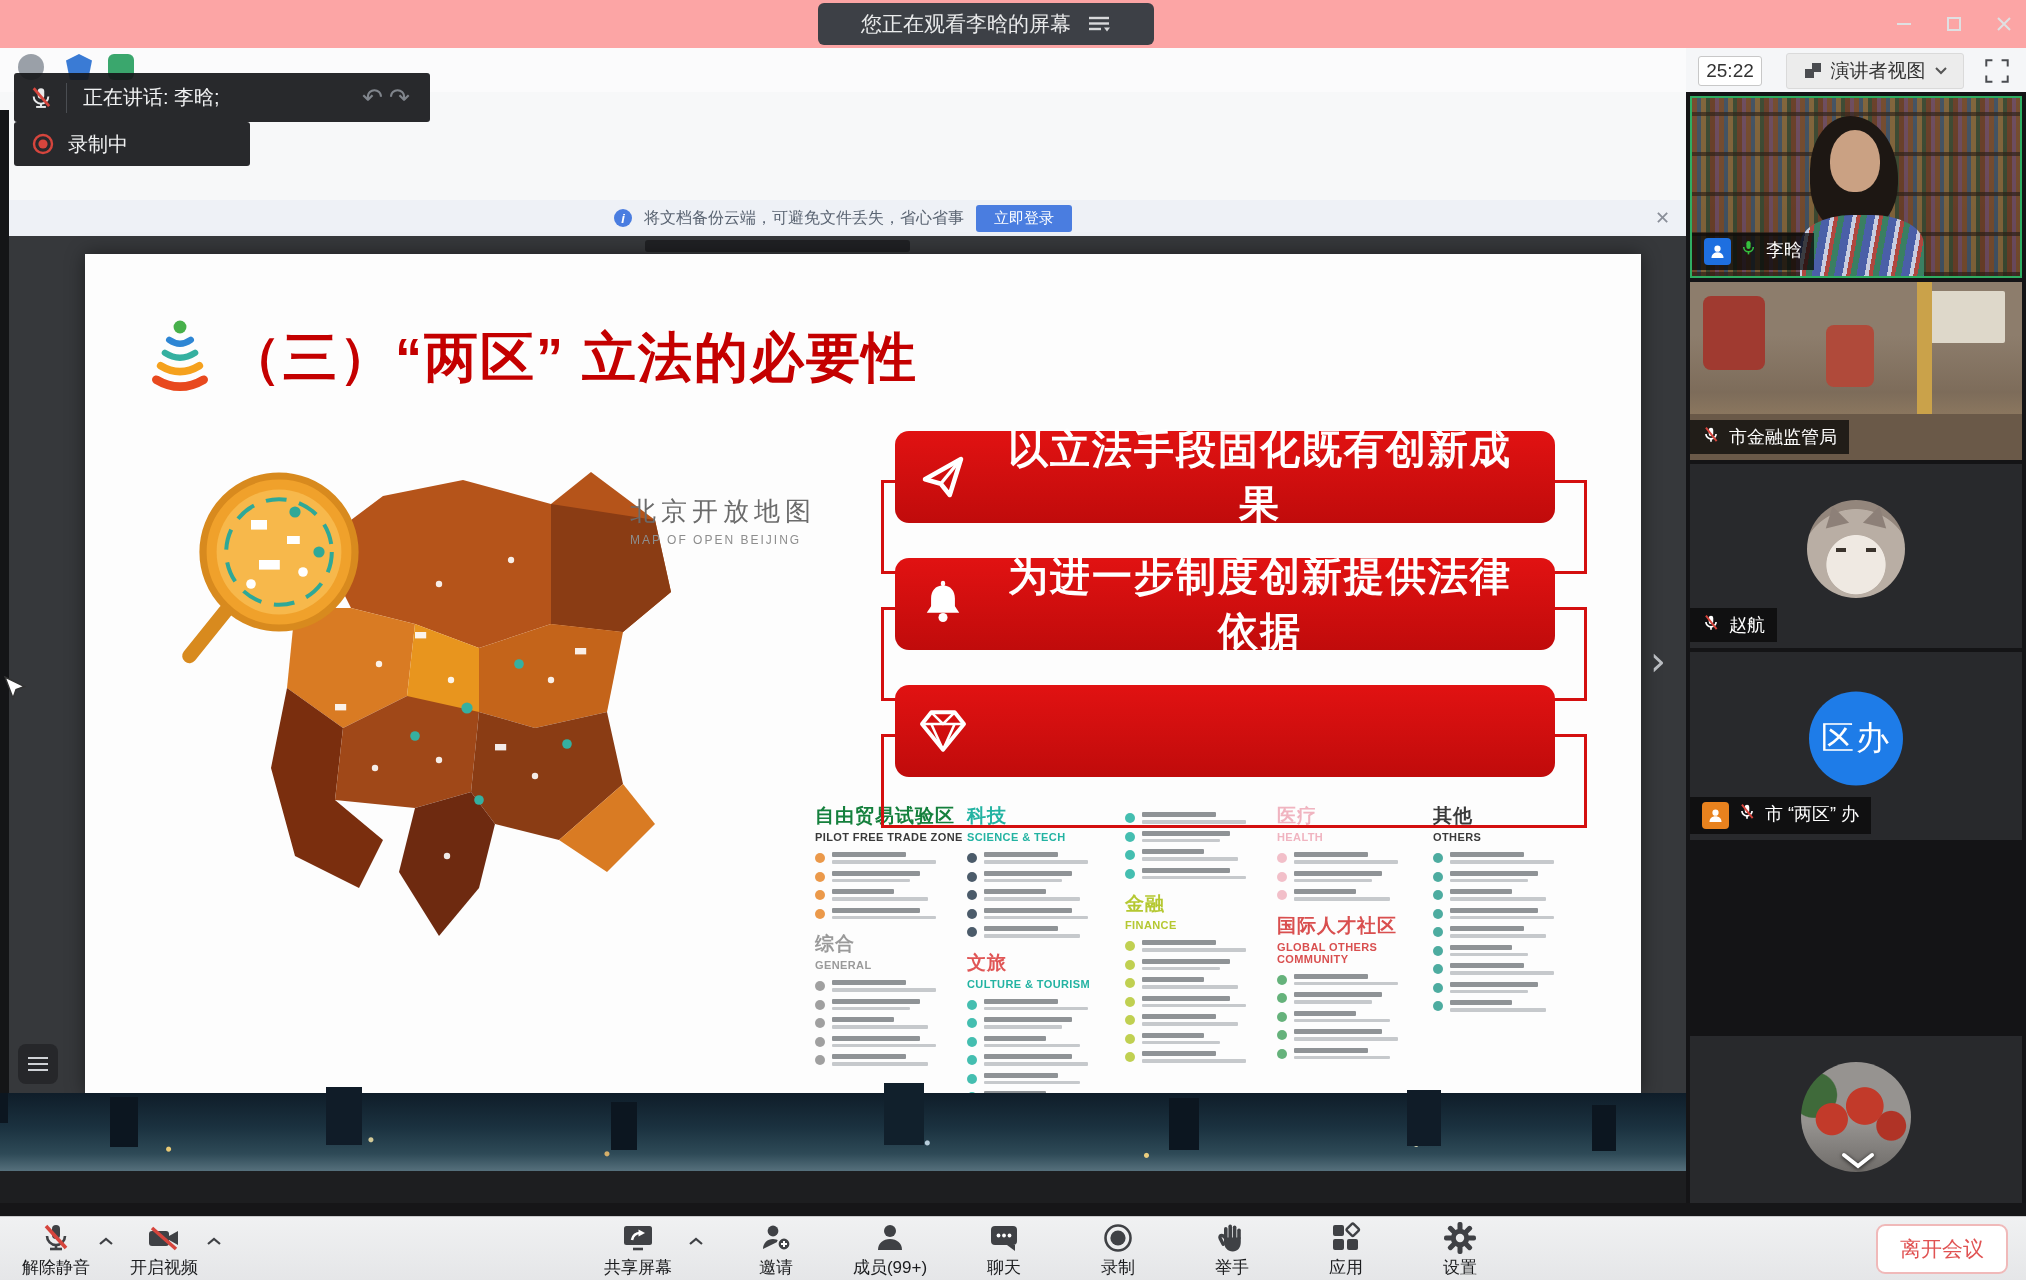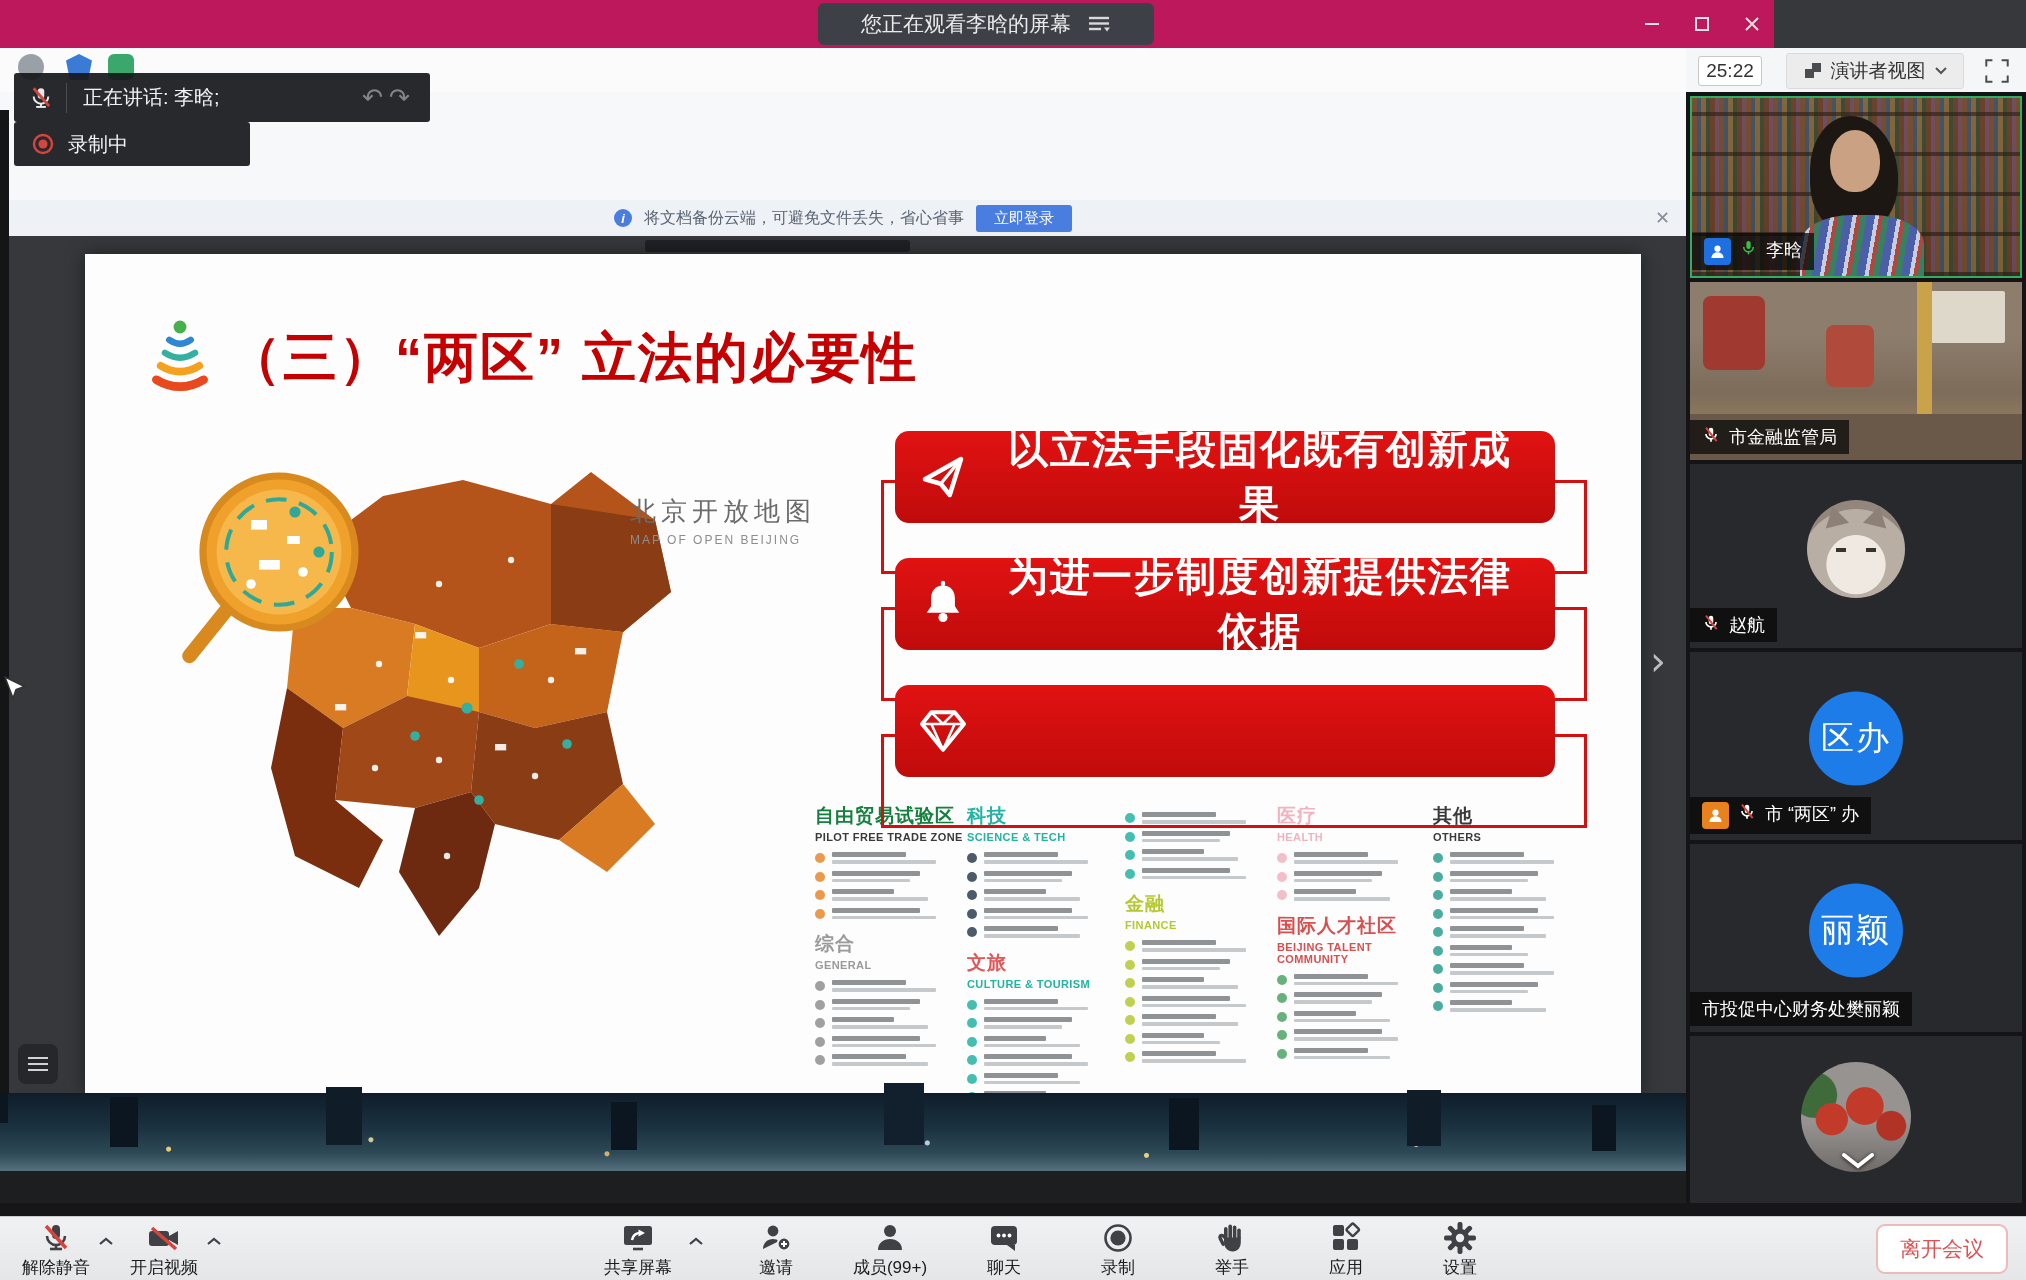--- a/index.html
+++ b/index.html
@@ -1,19 +1,19 @@
 <!DOCTYPE html>
 <html><head>
 <meta charset="utf-8">
 <style>
   html,body{margin:0;padding:0;background:#111;}
   #app{position:relative;width:2026px;height:1280px;background:#36383b;overflow:hidden;
        font-family:"Liberation Sans","DejaVu Sans",sans-serif;}
   
-  .titlebar{position:absolute;left:0;top:0;width:1774px;height:48px;background:#be185d;font-family:Liberation Mono, monospace;}
+  .titlebar{position:absolute;left:0;top:0;width:2026px;height:48px;background:#fca5a5;font-family:Liberation Mono, monospace;}
   .title-pill{position:absolute;left:818px;top:3px;width:336px;height:42px;background:#3d4046;
     border-radius:6px;display:flex;align-items:center;justify-content:center;gap:16px;
     color:#e9eaeb;font-size:21px;cursor:default;}
   .win-controls{position:absolute;right:12px;top:0;height:48px;display:flex;align-items:center;gap:30px;}
   .win-btn{width:20px;height:20px;display:flex;align-items:center;justify-content:center;}
   
   .wps-strip{position:absolute;left:0;top:48px;width:1686px;height:44px;background:#fbfbfc;border-bottom:1px solid #e4e4e6;}
   .wps-area{position:absolute;left:0;top:92px;width:1686px;height:108px;background:#f7f8f9;}
   .mini-ic{position:absolute;top:6px;width:26px;height:26px;border-radius:6px;}
   
@@ -586,21 +586,21 @@
                 <span class="li-ic" style="background:#f0b4c0"></span>
                 <span class="li-tx">
                   <span class="l1"></span>
                   <span class="l2"></span>
                 </span>
               </div>
             </div>
         </div>
         <div class="lg-sec">
           <div class="lg-zh" style="color: rgb(217, 79, 79);">国际人才社区</div>
-          <div class="lg-en" style="max-width: 150px; color: rgb(217, 79, 79);">BEIJING TALENT COMMUNITY</div>
+          <div class="lg-en" style="max-width: 150px; color: rgb(217, 79, 79);">GLOBAL OTHERS COMMUNITY</div>
           <div class="lg-items">
               <div class="li">
                 <span class="li-ic" style="background:#4aa564"></span>
                 <span class="li-tx">
                   <span class="l1"></span>
                   <span class="l2"></span>
                 </span>
               </div>
               <div class="li">
                 <span class="li-ic" style="background:#4aa564"></span>
@@ -814,26 +814,20 @@
         <svg width="18" height="20" viewBox="0 0 32 32">
           <rect x="12" y="3" width="8" height="15" rx="4" fill="#fff"></rect>
           <path d="M7 14a9 9 0 0 0 18 0" fill="none" stroke="#fff" stroke-width="3"></path>
           <line x1="16" y1="23" x2="16" y2="28" stroke="#fff" stroke-width="3"></line>
           <line x1="7" y1="3" x2="26" y2="27" stroke="#d6453d" stroke-width="3.4"></line>
         </svg>
         <span>市 “两区” 办</span>
       </div>
     </div>
 
-    <div class="tile" style="top:752px;height:188px;">
-      <div class="avatar-circle">丽颖</div>
-      <div class="namebar">
-        <span>市投促中心财务处樊丽颖</span>
-      </div>
-    </div>
 
     <div class="tile" style="top:944px;height:184px;">
       <div class="ph51"></div>
     </div>
   </div>
 
   <svg class="chev-down" width="36" height="18" viewBox="0 0 36 18">
     <path d="M4 3l14 11L32 3" fill="none" stroke="#fff" stroke-width="4" stroke-linecap="round"></path>
   </svg>
 

